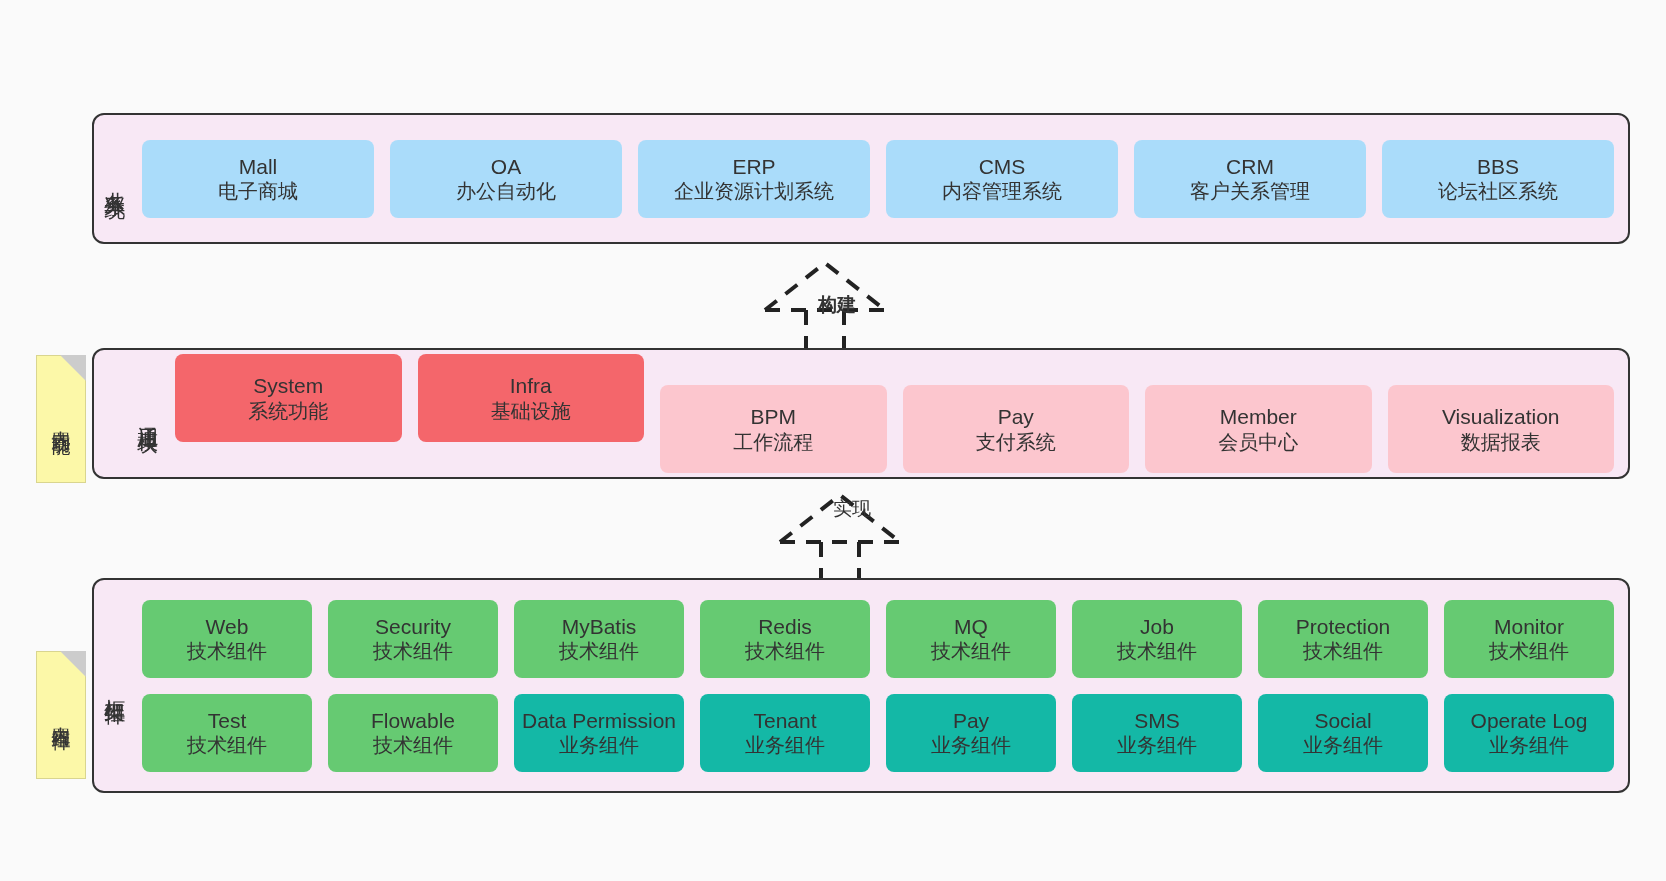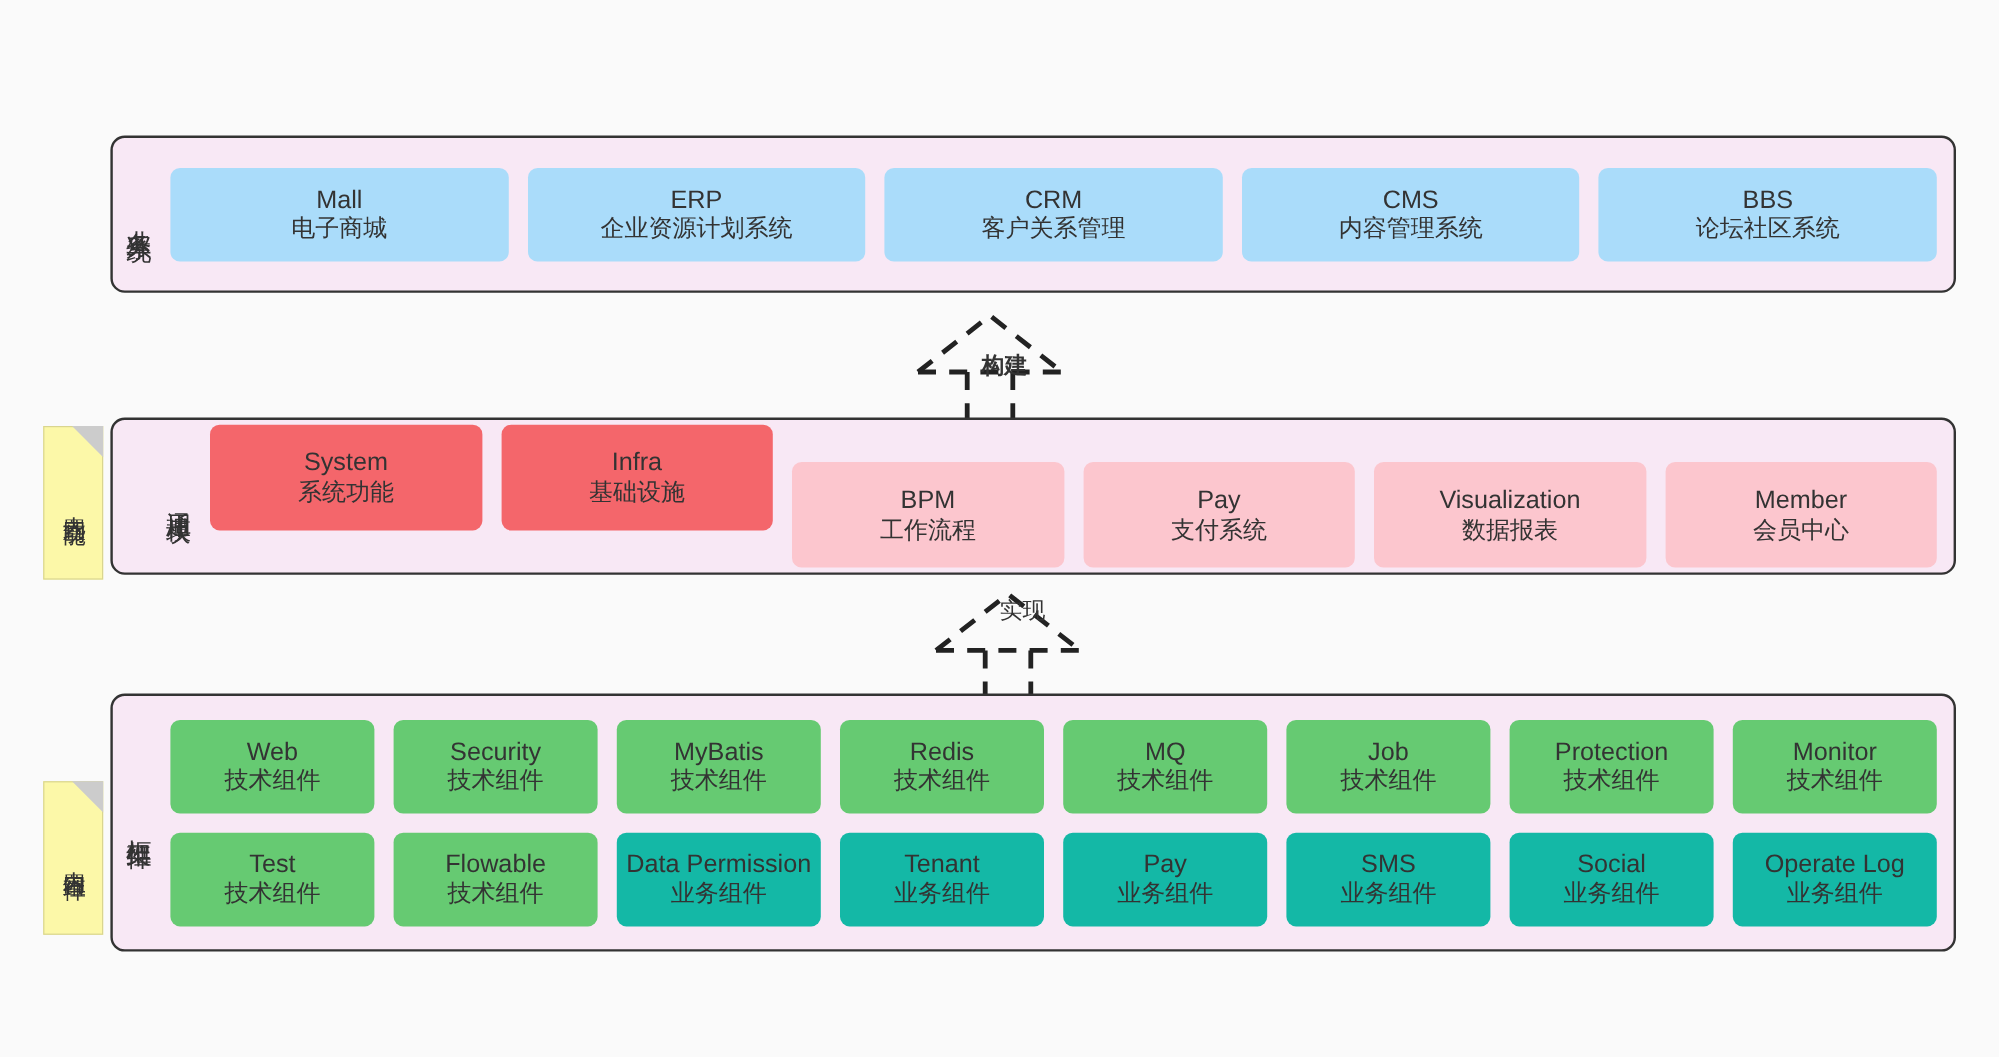--- a/index.html
+++ b/index.html
@@ -131,30 +131,34 @@
 
   <div class="layer" id="layer-business" style="left:92px; top:113px; width:1538px; height:131px;">
     <div class="layer-title">业务系统</div>
     <div class="layer-body">
       <div class="row">
         <div class="card blue">
           <span class="t-en">Mall</span>
           <span class="t-cn">电子商城</span>
         </div>
         <div class="card blue">
+          <span class="t-en">OA</span>
+          <span class="t-cn">办公自动化</span>
+        </div>
+        <div class="card blue">
           <span class="t-en">ERP</span>
           <span class="t-cn">企业资源计划系统</span>
         </div>
         <div class="card blue">
+          <span class="t-en">CMS</span>
+          <span class="t-cn">内容管理系统</span>
+        </div>
+        <div class="card blue">
           <span class="t-en">CRM</span>
           <span class="t-cn">客户关系管理</span>
-        </div>
-        <div class="card blue">
-          <span class="t-en">CMS</span>
-          <span class="t-cn">内容管理系统</span>
         </div>
         <div class="card blue">
           <span class="t-en">BBS</span>
           <span class="t-cn">论坛社区系统</span>
         </div>
       </div>
     </div>
   </div>
 
   <div class="uml-arrow" style="left:762px; top:258px;">
@@ -187,26 +191,26 @@
         </div>
         <div class="card pink">
           <span class="t-en">BPM</span>
           <span class="t-cn">工作流程</span>
         </div>
         <div class="card pink">
           <span class="t-en">Pay</span>
           <span class="t-cn">支付系统</span>
         </div>
         <div class="card pink">
+          <span class="t-en">Member</span>
+          <span class="t-cn">会员中心</span>
+        </div>
+        <div class="card pink">
           <span class="t-en">Visualization</span>
           <span class="t-cn">数据报表</span>
-        </div>
-        <div class="card pink">
-          <span class="t-en">Member</span>
-          <span class="t-cn">会员中心</span>
         </div>
       </div>
     </div>
   </div>
 
   <div class="uml-arrow" style="left:777px; top:490px;">
     <svg width="150" height="96" viewBox="0 0 150 96">
       <path d="M 3 52 L 63 5 L 123 52" fill="none" stroke="#222222" stroke-width="4" stroke-dasharray="15,11" stroke-linecap="butt"></path>
       <path d="M 3 52 L 123 52" fill="none" stroke="#222222" stroke-width="4" stroke-dasharray="15,11" stroke-linecap="butt"></path>
       <path d="M 44 52 L 44 94" fill="none" stroke="#222222" stroke-width="4" stroke-dasharray="15,11" stroke-linecap="butt"></path>

